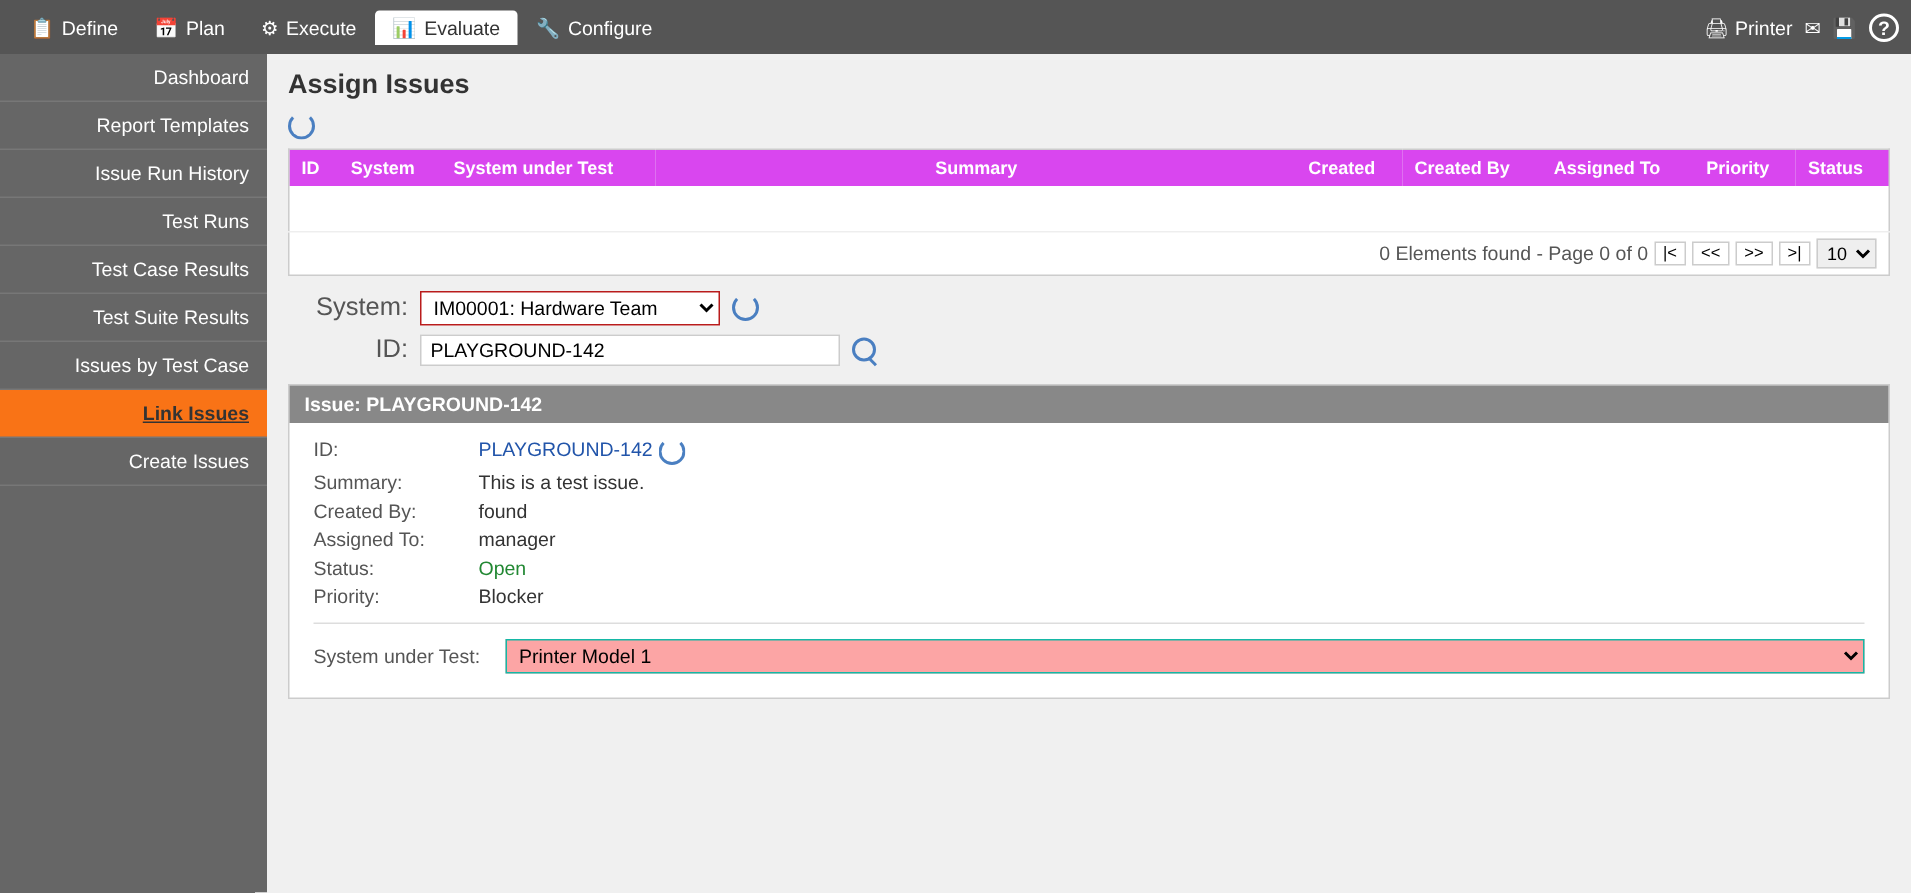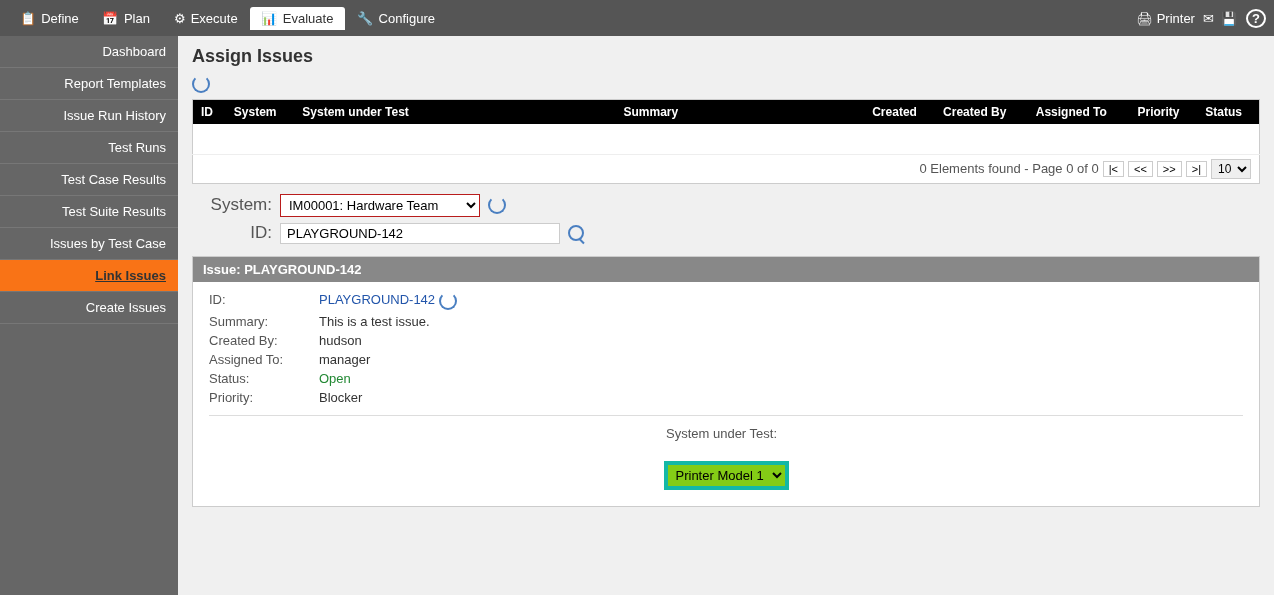--- a/index.html
+++ b/index.html
@@ -91,21 +91,21 @@
       margin-bottom: 6px;
     }
 
     
     .issues-table {
       width: 100%;
       border-collapse: collapse;
       border: 1px solid #ccc;
     }
     .issues-table thead tr {
-      background: #000000;
+      background: #d946ef;
     }
     .issues-table thead th {
       color: #fff;
       font-weight: bold;
       padding: 5px 8px;
       text-align: left;
       font-size: 12px;
     }
     .issues-table tbody tr {
       background: #fff;
@@ -216,33 +216,32 @@
     .divider {
       border: none;
       border-top: 1px solid #ddd;
       margin: 10px 0;
     }
 
     .system-under-test-row {
       display: flex;
       align-items: center;
       margin-bottom: 6px;
-      gap: 20px;
-      flex-direction: column;
+      gap: 8px;
     }
     .sut-label {
       color: #555;
       min-width: 120px;
       font-size: 13px;
     }
     .sut-select {
       flex: 1;
-      border: 4px solid #14b8a6;
+      border: 1px solid #14b8a6;
       padding: 2px 4px;
-      background: #84cc16;
+      background: #fca5a5;
       font-size: 13px;
     }
     .add-link-row {
       display: flex;
       align-items: center;
       gap: 8px;
     }
     .add-link-label {
       color: #555;
       min-width: 120px;
@@ -434,21 +433,21 @@
           <span class="issue-field-label">ID:</span>
           <span class="issue-field-value link">PLAYGROUND-142</span>
           <span style="margin-left:4px;" class="refresh-circle" title="Refresh"></span>
         </div>
         <div class="issue-field-row">
           <span class="issue-field-label">Summary:</span>
           <span class="issue-field-value">This is a test issue.</span>
         </div>
         <div class="issue-field-row">
           <span class="issue-field-label">Created By:</span>
-          <span class="issue-field-value">hudson</span>
+          <span class="issue-field-value">found</span>
         </div>
         <div class="issue-field-row">
           <span class="issue-field-label">Assigned To:</span>
           <span class="issue-field-value">manager</span>
         </div>
         <div class="issue-field-row">
           <span class="issue-field-label">Status:</span>
           <span class="issue-field-value open-status">Open</span>
         </div>
         <div class="issue-field-row">

